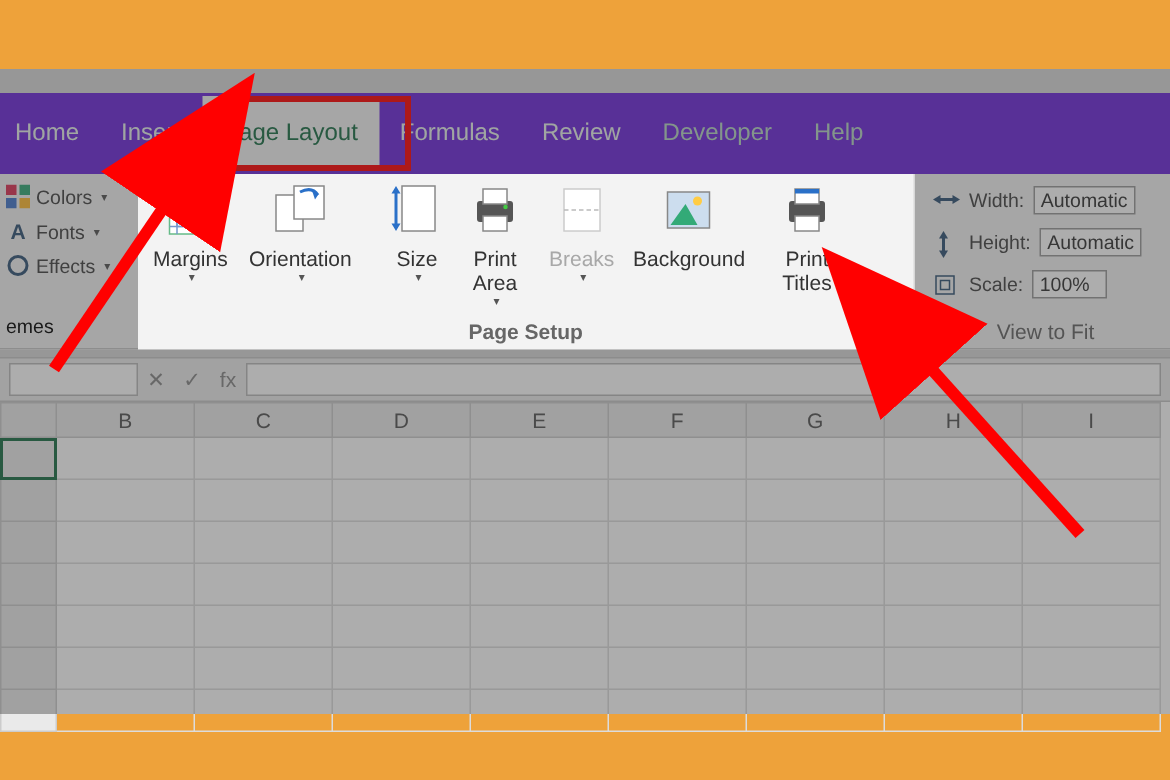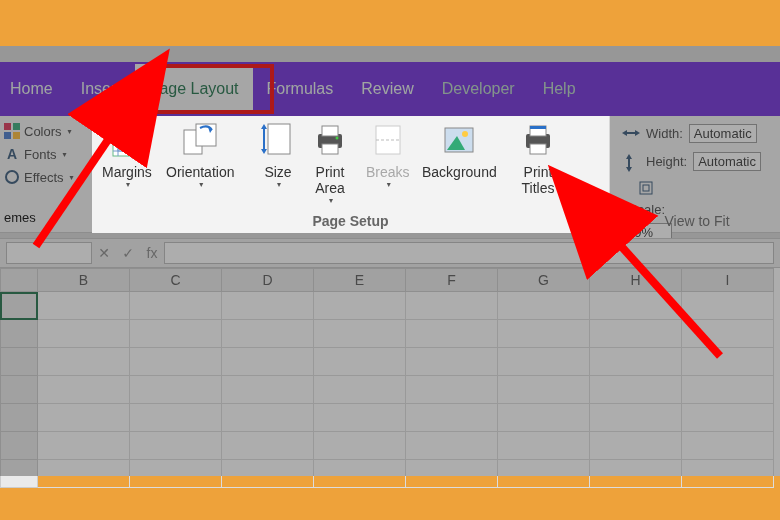--- a/index.html
+++ b/index.html
@@ -113,21 +113,21 @@
     pointer-events:none;
   }
 
   
   .group-scale {
     position:absolute;
     left:614px; top:0;
     width:166px; height:117px;
   }
   .scale-row { position:absolute; left:8px; display:flex; align-items:center; gap:6px; color:#444;}
-  .scale-row.r1 { top:8px; } .scale-row.r2 { top:36px; } .scale-row.r3 { top:64px;flex-direction:column; }
+  .scale-row.r1 { top:8px; } .scale-row.r2 { top:36px; } .scale-row.r3 { top:64px; }
   .scale-row .sicon { width:18px; height:16px; }
   .scale-field {
     border:1px solid #999; background:#fff; color:#333;
     font-size:13px; padding:1px 4px; min-width:64px;
   }
   .scale-label { position:absolute; left:0; bottom:4px; width:100%; text-align:center; color:#666; font-size:14px;}
 
   
   .fxbar {
     position:absolute; left:0; top:192px;
@@ -331,21 +331,21 @@
             </svg></span>
         <span>Height:</span>
         <span class="scale-field">Automatic</span>
       </div>
       <div class="scale-row r3">
         <span class="sicon"><svg width="16" height="16">
               <rect x="2" y="2" width="12" height="12" fill="none" stroke="#357"></rect>
               <rect x="5" y="5" width="6" height="6" fill="none" stroke="#357"></rect>
             </svg></span>
         <span>Scale:</span>
-        <span class="scale-field" style="min-width:50px">39%</span>
+        <span class="scale-field" style="min-width:50px">100%</span>
       </div>
       <div class="scale-label">View to Fit</div>
     </div>
   </div>
 
   <div class="fxbar">
     <div class="namebox"></div>
     <div class="fxbtn">✕</div>
     <div class="fxbtn">✓</div>
     <div class="fxbtn" style="">fx</div>

